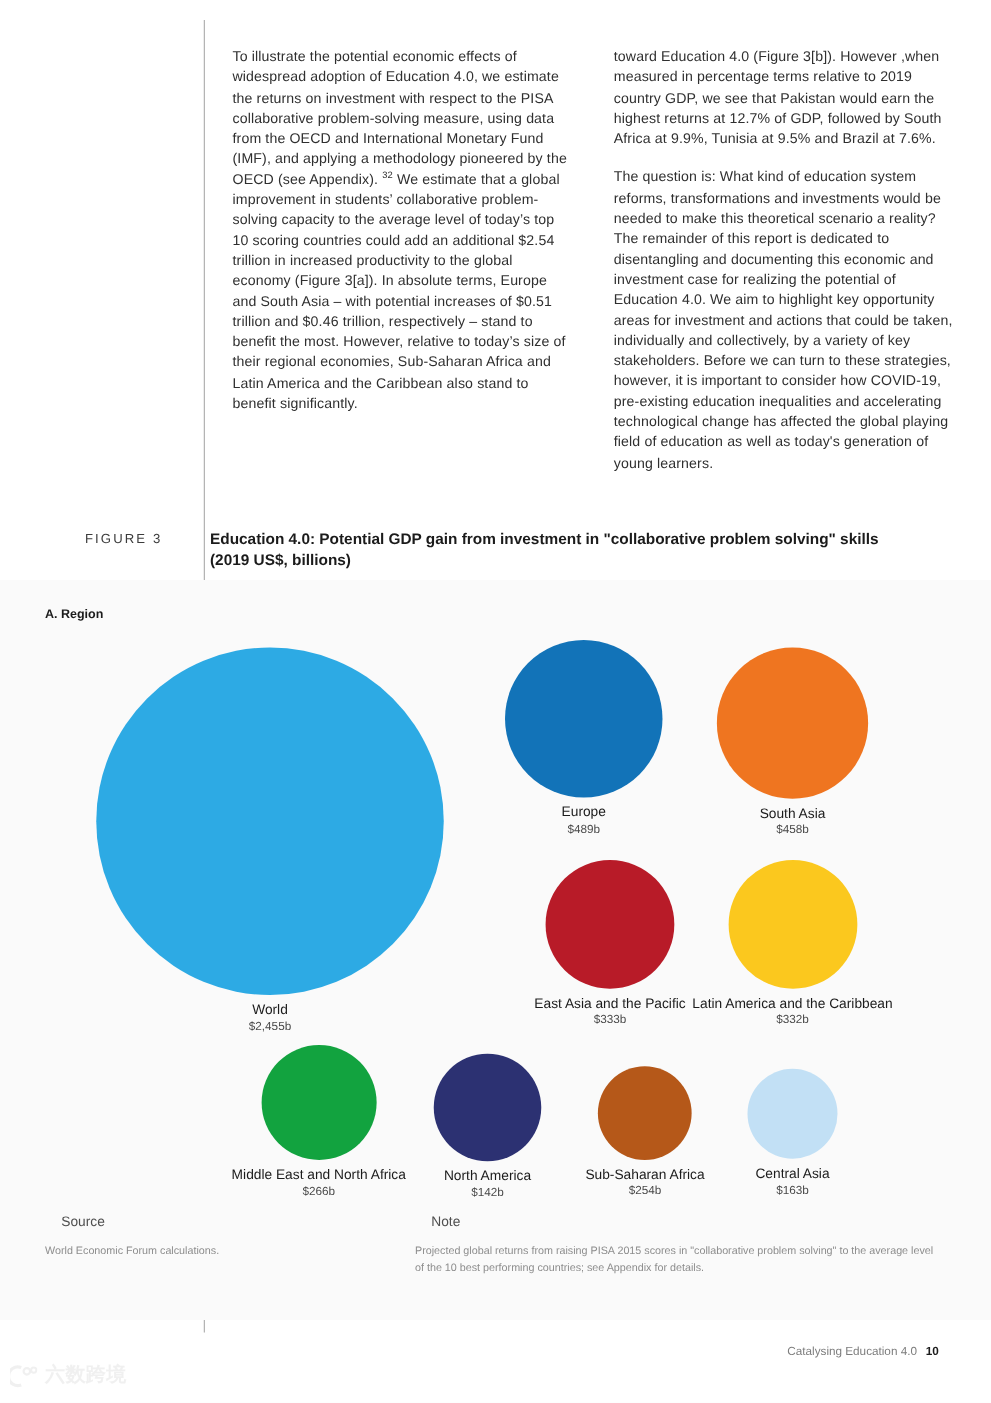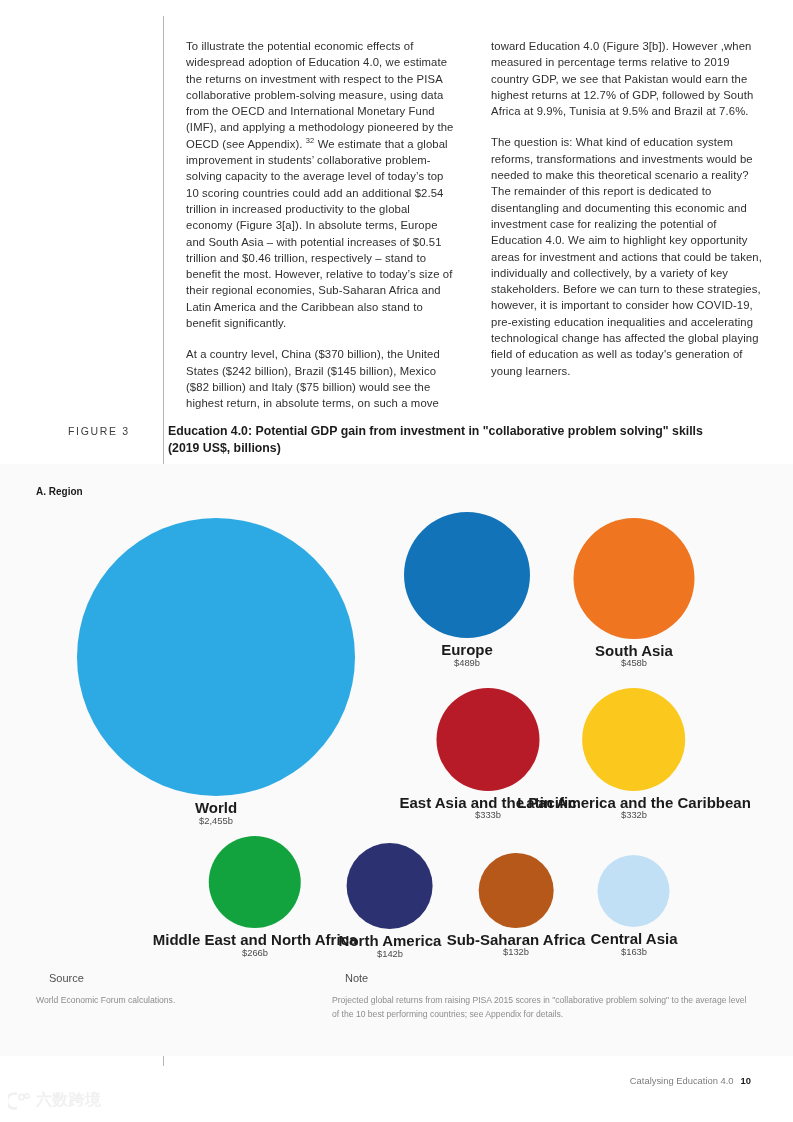--- a/index.html
+++ b/index.html
@@ -114,22 +114,22 @@
     position: absolute;
     transform: translateX(-50%);
     text-align: center;
     white-space: nowrap;
   }
   .bubble {
     border-radius: 50%;
     margin: 0 auto;
   }
   .bubble-label {
-    font-size: 15px;
-    font-weight: bold;
+    font-size: 11px;
+    font-weight: normal;
     color: #1b1b1b;
     line-height: 12.5px;
     margin-top: 6px;
   }
   .bubble-value {
     font-size: 9.4px;
     color: #4a4a4a;
     line-height: 12.5px;
   }
 
@@ -198,21 +198,20 @@
 <body>
 
 <div class="page">
 
   <div class="vrule"></div>
 
   <div class="text-area">
 
     <div class="col left">
       <p><span>To illustrate the potential economic effects of widespread adoption of Education 4.0, we estimate the returns on investment with respect to the PISA collaborative problem-solving measure, using data from the OECD and International Monetary Fund (IMF), and applying a methodology pioneered by the OECD (see Appendix).&nbsp;</span><sup>32</sup> <span>We estimate that a global improvement in students’ collaborative problem-solving capacity to the average level of today’s top 10 scoring countries could add an additional $2.54 trillion in increased productivity to the global economy (Figure 3[a]). In absolute terms, Europe and South Asia – with potential increases of $0.51 trillion and $0.46 trillion, respectively – stand to benefit the most. However, relative to today’s size of their regional economies, Sub-Saharan Africa and Latin America and the Caribbean also stand to benefit significantly.</span></p>
-      <p>At a country level, China ($370 billion), the United States ($242 billion), Brazil ($145 billion), Mexico ($82 billion) and Italy ($75 billion) would see the highest return, in absolute terms, on such a move</p>
     </div>
 
     <div class="col right">
       <p>toward Education 4.0 (Figure 3[b]). However ,when measured in percentage terms relative to 2019 country GDP, we see that Pakistan would earn the highest returns at 12.7% of GDP, followed by South Africa at 9.9%, Tunisia at 9.5% and Brazil at 7.6%.</p>
       <p>The question is: What kind of education system reforms, transformations and investments would be needed to make this theoretical scenario a reality? The remainder of this report is dedicated to disentangling and documenting this economic and investment case for realizing the potential of Education 4.0. We aim to highlight key opportunity areas for investment and actions that could be taken, individually and collectively, by a variety of key stakeholders. Before we can turn to these strategies, however, it is important to consider how COVID-19, pre-existing education inequalities and accelerating technological change has affected the global playing field of education as well as today's generation of young learners.</p>
     </div>
 
   </div>
 
   <div class="fig-caption">
@@ -256,21 +255,21 @@
           <div class="bubble-value">$266b</div>
         </div>
         <div class="bubble-group" style="left: 390px; top: 379px;">
           <div class="bubble" style="width: 86px; height: 86px; background: rgb(44, 49, 114);"></div>
           <div class="bubble-label">North America</div>
           <div class="bubble-value">$142b</div>
         </div>
         <div class="bubble-group" style="left: 516px; top: 388.5px;">
           <div class="bubble" style="width: 75px; height: 75px; background: rgb(181, 88, 25);"></div>
           <div class="bubble-label">Sub-Saharan Africa</div>
-          <div class="bubble-value">$132b</div>
+          <div class="bubble-value">$254b</div>
         </div>
         <div class="bubble-group" style="left: 634px; top: 391px;">
           <div class="bubble" style="width: 72px; height: 72px; background: rgb(194, 224, 245);"></div>
           <div class="bubble-label">Central Asia</div>
           <div class="bubble-value">$163b</div>
         </div>
       </div>
 
     <div class="notes">
       <div class="notes-col source">

